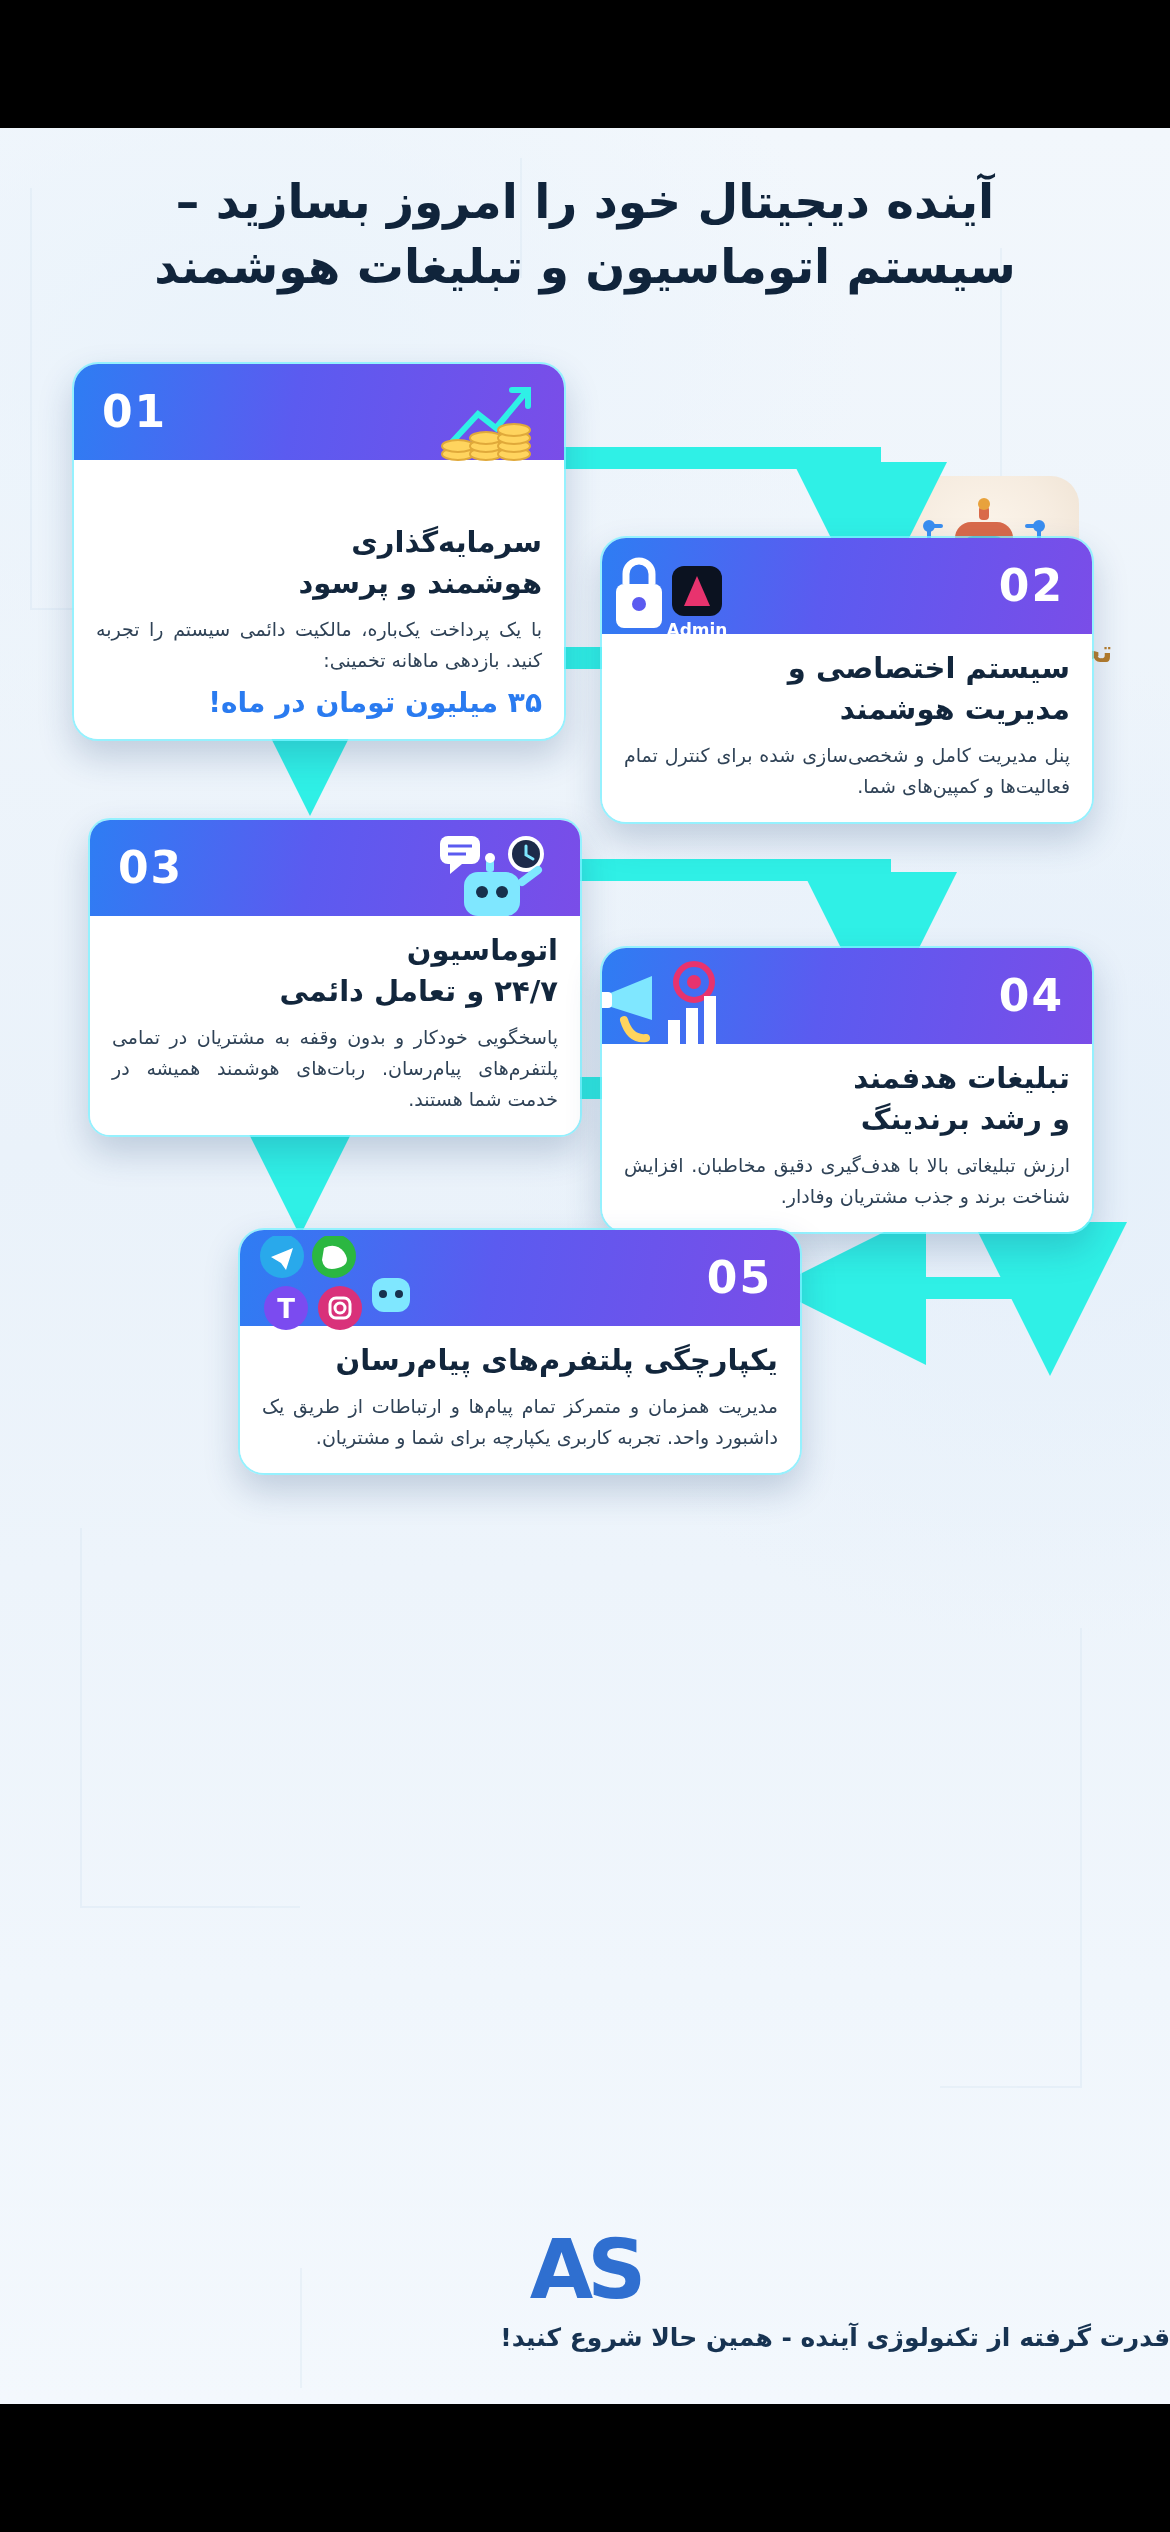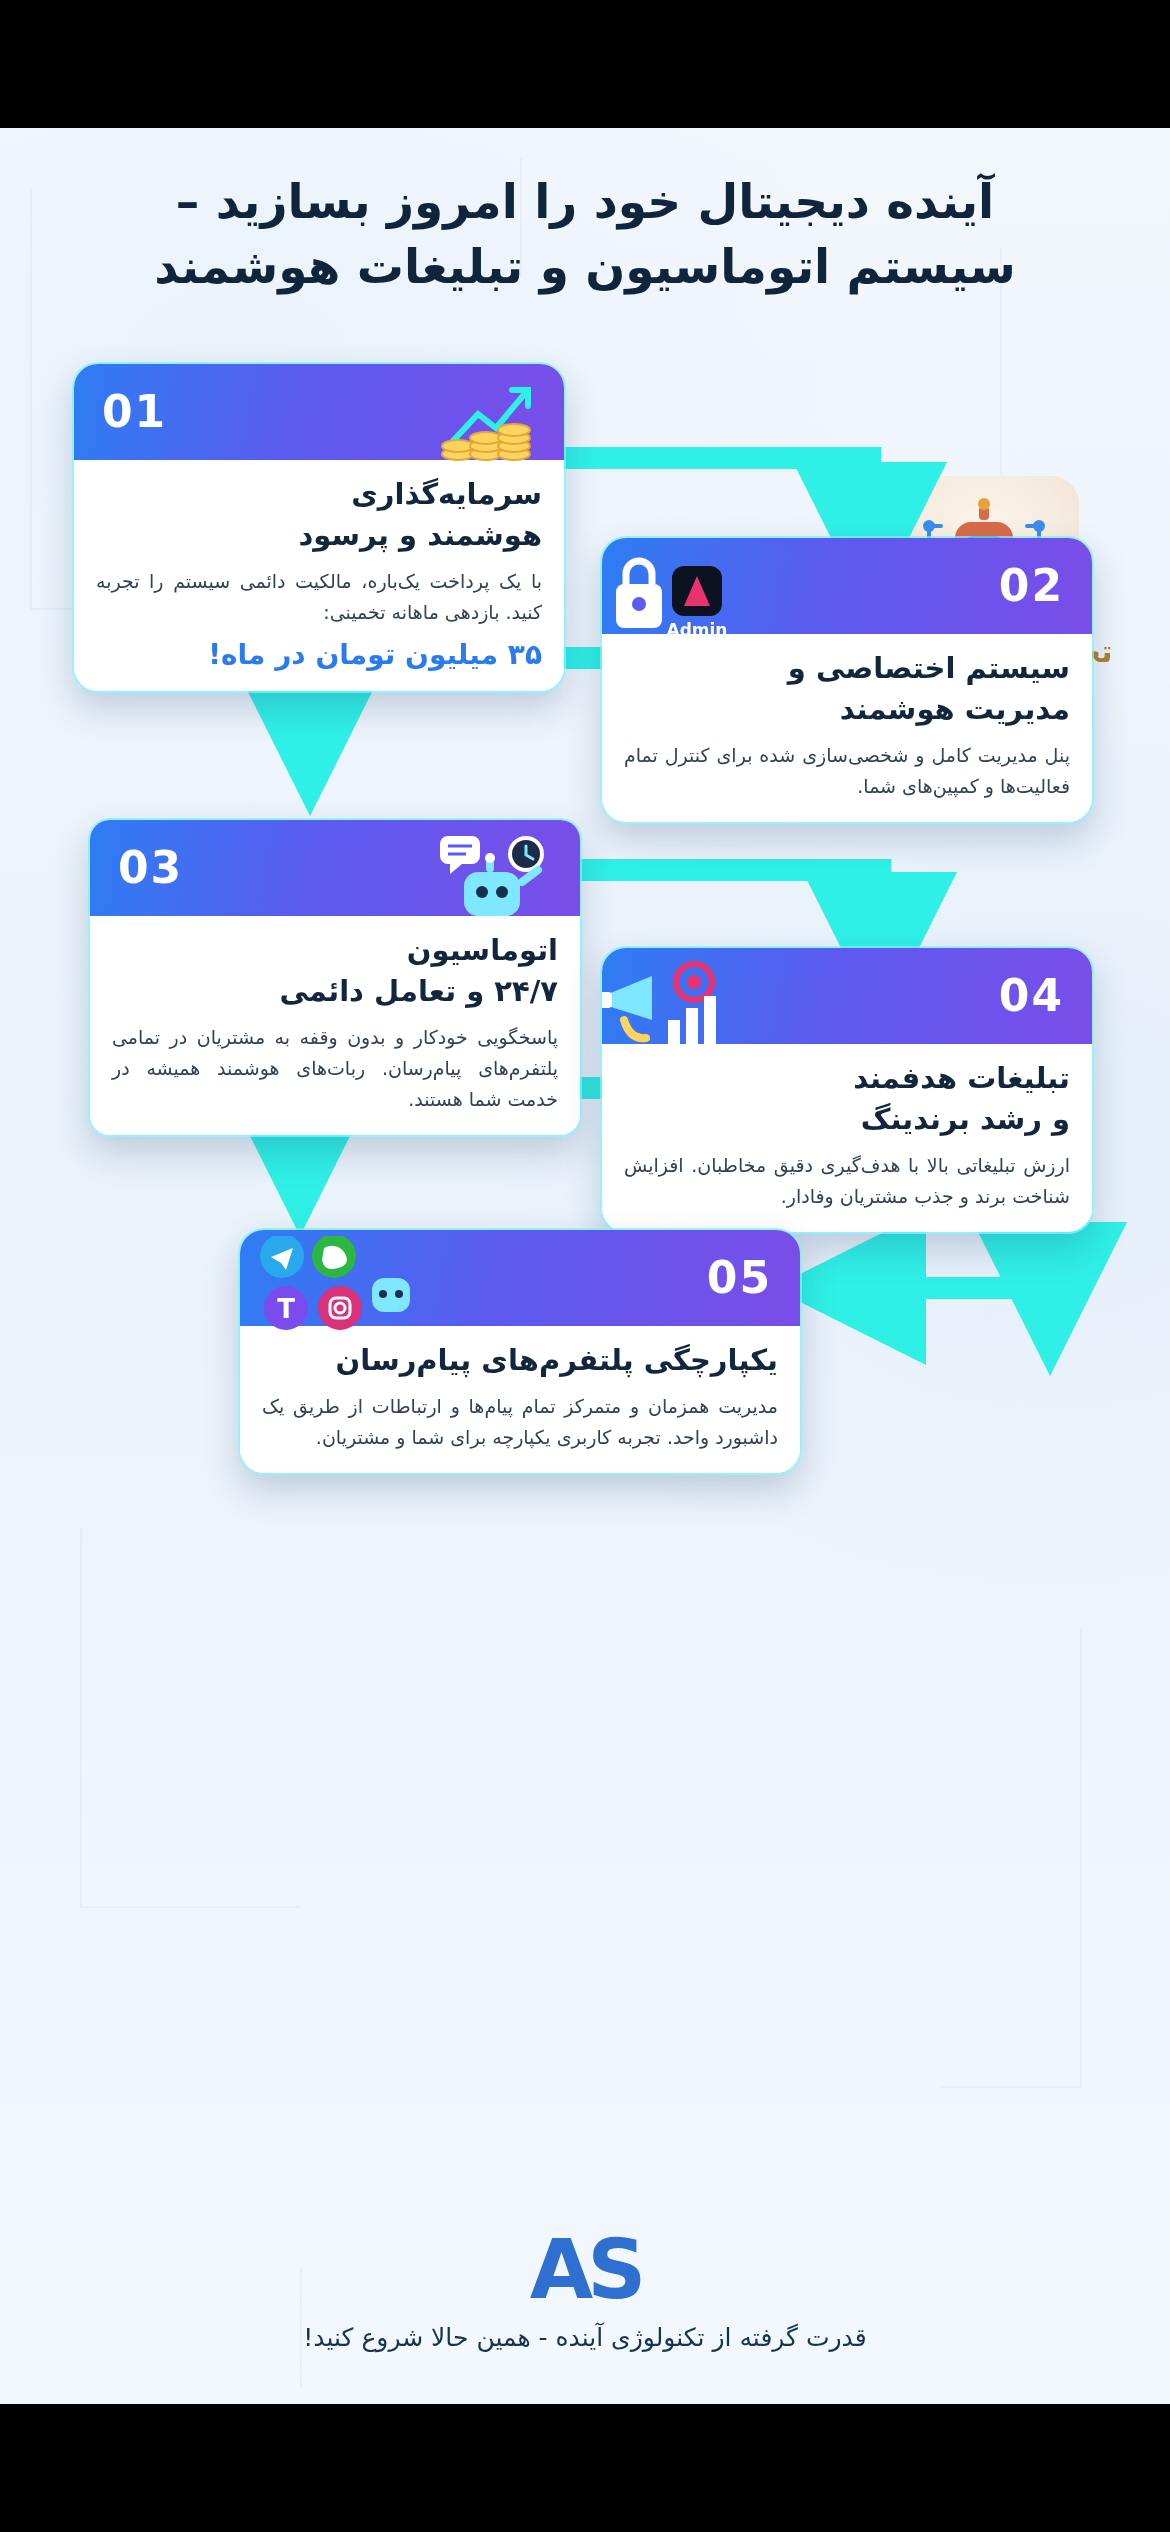--- a/index.html
+++ b/index.html
@@ -35,21 +35,21 @@
   .card .ico{position:absolute;right:20px;top:6px;width:110px;height:96px;}
   .card .body{background:#fff;padding:14px 22px 20px;}
   .card h3{margin:0;font-size:29px;font-weight:bold;color:#12263c;line-height:1.42;text-align:right;}
   .card p{margin:10px 0 0;font-size:19px;color:#2f4256;line-height:1.62;text-align:justify;}
   .hilite{display:block;margin-top:10px;font-size:28px;font-weight:bold;color:#2a7bf0;}
   
   .arrows{position:absolute;inset:0;pointer-events:none;}
   
   .foot{position:absolute;left:0;right:0;bottom:52px;text-align:center;}
   .foot .as{font-size:82px;font-weight:bold;color:#2f6fd0;letter-spacing:-6px;line-height:.9;}
-  .foot .tag{margin-top:16px;font-size:25px;font-weight:normal;color:#173352;}
+  .foot .tag{margin-top:16px;font-size:25px;font-weight:bold;color:#173352;text-align:right;}
 </style>
 </head>
 <body>
 
 <div class="screen">
   <div class="poster">
 
     <div class="circuit">
       <i style="left:30px;top:60px;width:2px;height:420px;"></i>
       <i style="left:30px;top:480px;width:180px;height:2px;"></i>
@@ -125,21 +125,21 @@
                 <ellipse cx="52" cy="68" rx="16" ry="6"></ellipse>
               <ellipse cx="80" cy="84" rx="16" ry="6"></ellipse>
                 <ellipse cx="80" cy="76" rx="16" ry="6"></ellipse>
                 <ellipse cx="80" cy="68" rx="16" ry="6"></ellipse>
                 <ellipse cx="80" cy="60" rx="16" ry="6"></ellipse>
             </g>
           </svg>
         </div>
       </div>
       <div class="body">
-        <h3 style="white-space:pre-line;">سرمایه‌گذاری
+        <h3 style="white-space:pre-line;margin-top:48px;">سرمایه‌گذاری
 هوشمند و پرسود</h3>
         <p>با یک پرداخت یک‌باره، مالکیت دائمی سیستم را تجربه کنید. بازدهی ماهانه تخمینی:</p>
         <span class="hilite">۳۵ میلیون تومان در ماه!</span>
       </div>
     </div>
 
     <div class="card" style="left:600px;top:408px;width:490px;">
       <div class="top">
         <div class="num" style="left:auto;right:28px;">02</div>
         <div class="ico" style="right:auto;left:20px;">

